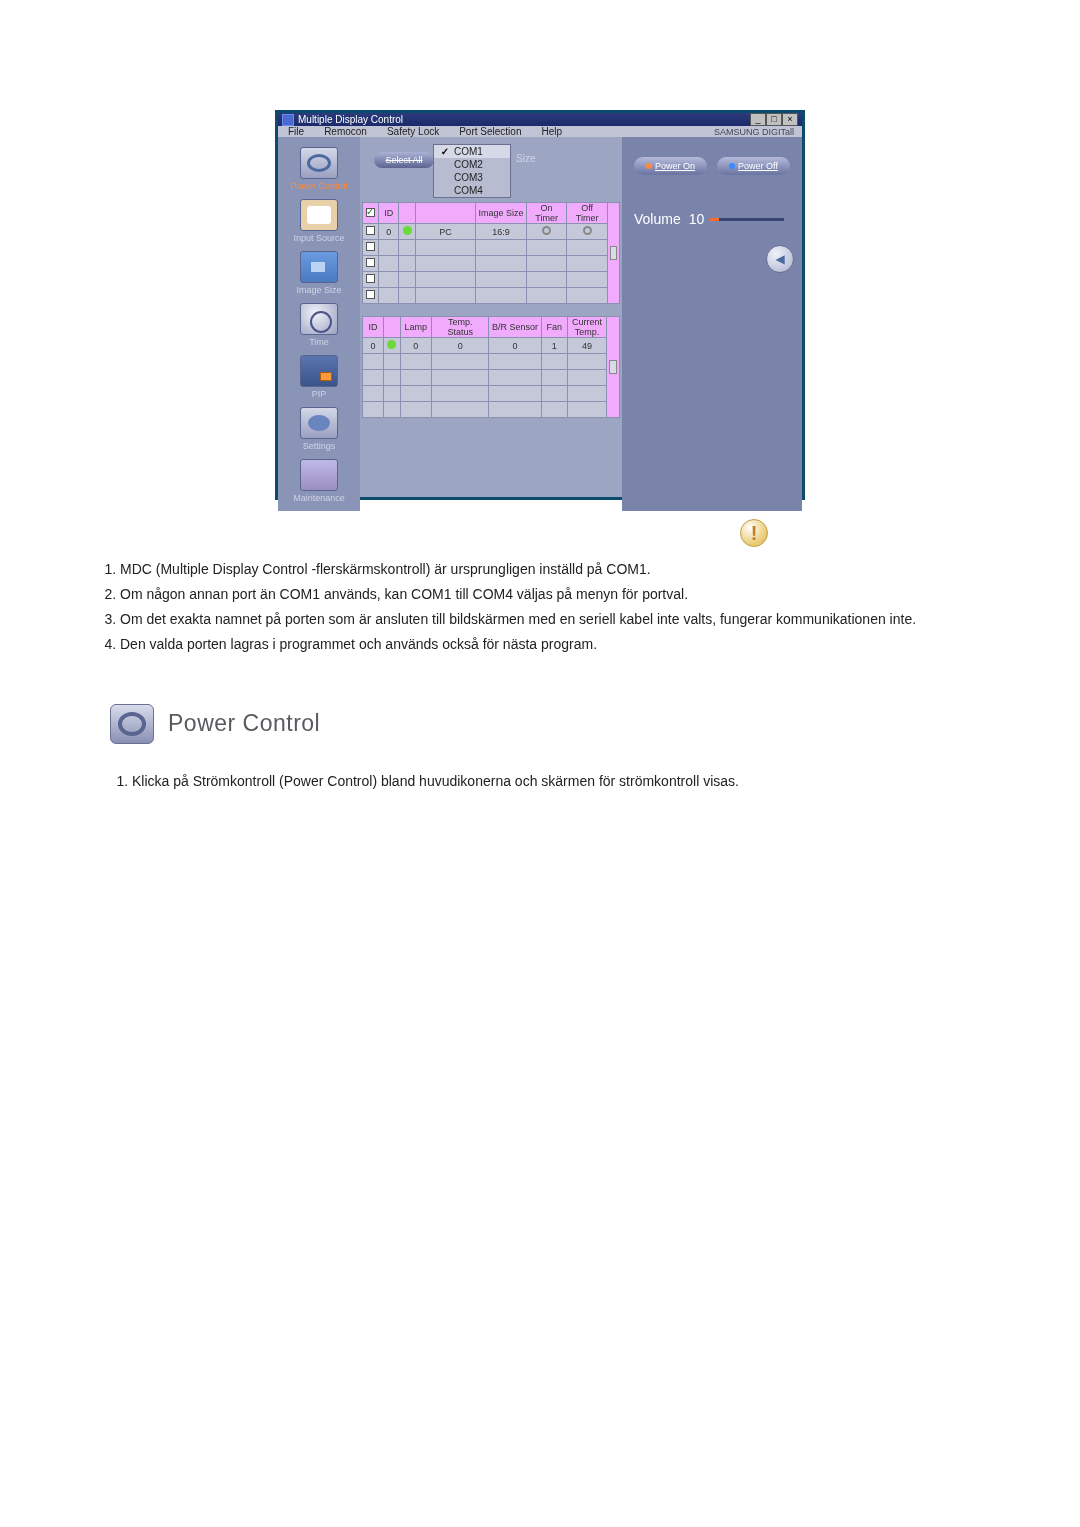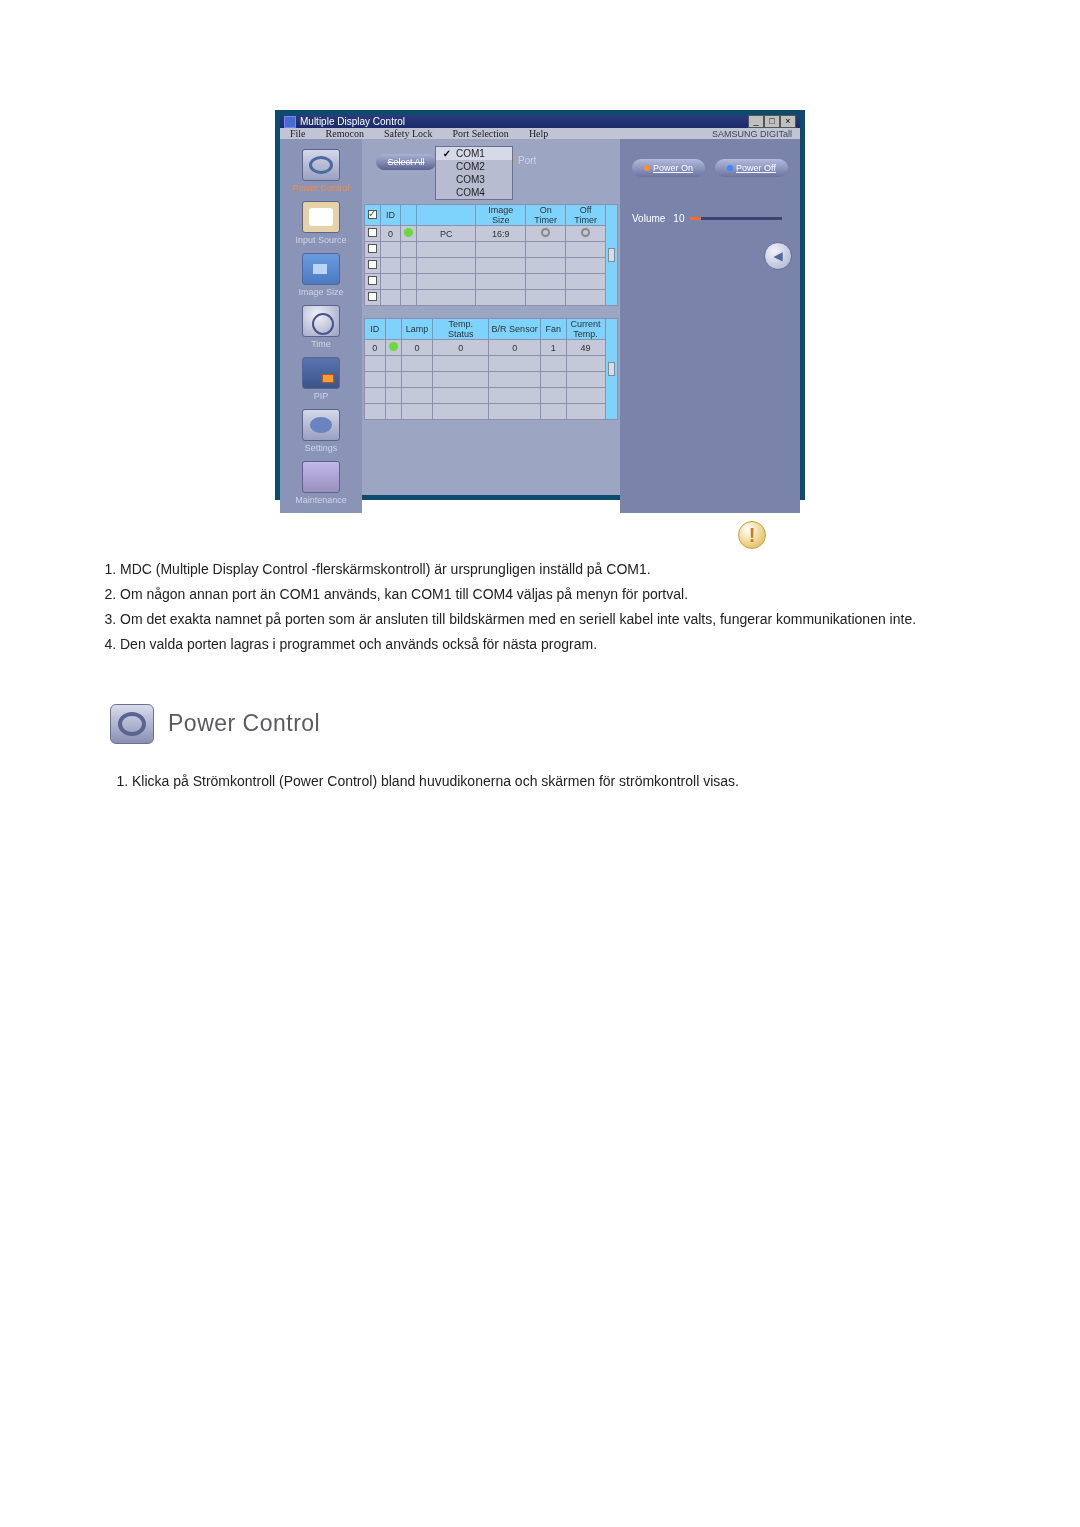--- a/index.html
+++ b/index.html
@@ -11,21 +11,21 @@
     width: 1080px;
     min-height: 1527px;
     padding: 110px 110px 0 110px;
   }
 
   
   .app-shot {
     width: 530px;
     height: 390px;
     margin: 0 auto 60px auto;
-    border: 5px solid #0c4a6e;
+    border: 3px solid #0c4a6e;
     background: #9ca6c3;
     position: relative;
     display: flex;
     flex-direction: column;
     font-size: 10px;
   }
   .titlebar {
     height: 16px;
     background: linear-gradient(#2a3a7a,#1a2a6a);
     display: flex;
@@ -45,21 +45,21 @@
 
   .menubar {
     height: 18px;
     background:#c0c4d4;
     display:flex;
     align-items:center;
     color:#222;
     font-size:10px;
     position:relative;
   }
-  .menubar .mitem { padding:0 10px; height:100%; display:flex; align-items:center; cursor:default;font-family:Liberation Serif, serif; }
+  .menubar .mitem { padding:0 10px; height:100%; display:flex; align-items:center; cursor:default; }
   .menubar .brand { margin-left:auto; padding-right:8px; color:#445; font-size:9px; }
 
   .port-dropdown {
     position:absolute;
     top:18px; left:155px;
     width:78px;
     background:#b8bcd0;
     border:1px solid #6a7090;
     font-size:10px;
     z-index:5;
@@ -126,21 +126,21 @@
     background:#c4c8d8;
     font-size:9px;
     color:#333;
   }
   table.grid th, table.grid td {
     border:1px solid #8a90b0;
     height:16px;
     text-align:center;
     padding:0 2px;
   }
-  table.grid th { background:#7dd3fc; font-weight:normal; }
+  table.grid th { background:#f0abfc; font-weight:normal; }
   .chkbox { width:9px;height:9px;border:1px solid #555;background:#fff;display:inline-block;position:relative; }
   .chkbox.checked::after{content:"✓";position:absolute;left:-1px;top:-3px;font-size:10px;color:#2a7a2a;}
   .status-dot{width:9px;height:9px;border-radius:50%;display:inline-block;}
   .status-dot.green{background:#6ada3a;}
   .status-dot.ring{border:2px solid #888;background:transparent;}
 
   .grid2 { margin-top:12px; }
   .scrollnub { width:12px; background:#c0c4d8; }
   .scrollnub .nub { width:100%; height:14px; background:#d8dce8; border:1px solid #888; }
 
@@ -154,21 +154,21 @@
   .pwr-btns { display:flex; gap:10px; padding:0 4px; }
   .pwr-btn {
     flex:1; height:18px; border-radius:9px;
     background:linear-gradient(#b4badc,#6a74a0);
     display:flex; align-items:center; justify-content:center;
     font-size:9px; color:#fff;text-decoration:underline;
   }
   .pwr-btn .dot{width:6px;height:6px;border-radius:50%;margin-right:3px;}
   .dot.orange{background:#ff8a3a;} .dot.blue{background:#3a8aff;}
 
-  .vol-row { display:flex; align-items:center; padding:4px; color:#fff; font-size:10px; margin-top:24px;}
+  .vol-row { display:flex; align-items:center; padding:4px; color:#fff; font-size:14px; margin-top:24px;}
   .vol-slider { flex:1; height:3px; background:#3a4470; margin:0 6px; position:relative;}
   .vol-slider::after{content:"";position:absolute;left:0;top:0;height:100%;width:12%;background:#ff6a2a;}
   .vol-icon {
     width:28px;height:28px;border-radius:50%;
     background:radial-gradient(circle at 35% 30%,#f0f2f8,#aab0d0);
     border:1px solid #6a7090;
     display:flex;align-items:center;justify-content:center;color:#4a6aa0;font-size:12px;
     margin-left:auto; margin-top:6px;
   }
 
@@ -277,21 +277,21 @@
         <div class="sb-icon maint"></div>
         <div class="sb-label">Maintenance</div>
       </div>
     </div>
 
     <div class="workspace">
       <div class="ws-top">
         <div class="select-all-pill">Select All</div>
         <div class="busy-tag">
           <span class="busy-dot"></span>
-          <span>Port</span>
+          <span>Size</span>
         </div>
       </div>
 
       <div class="grid-wrap">
         <table class="grid">
           <tbody>
               <tr>
             <th style="width:16px"><span class="chkbox checked"></span></th>
             <th style="width:20px">ID</th>
             <th style="width:16px"></th>

